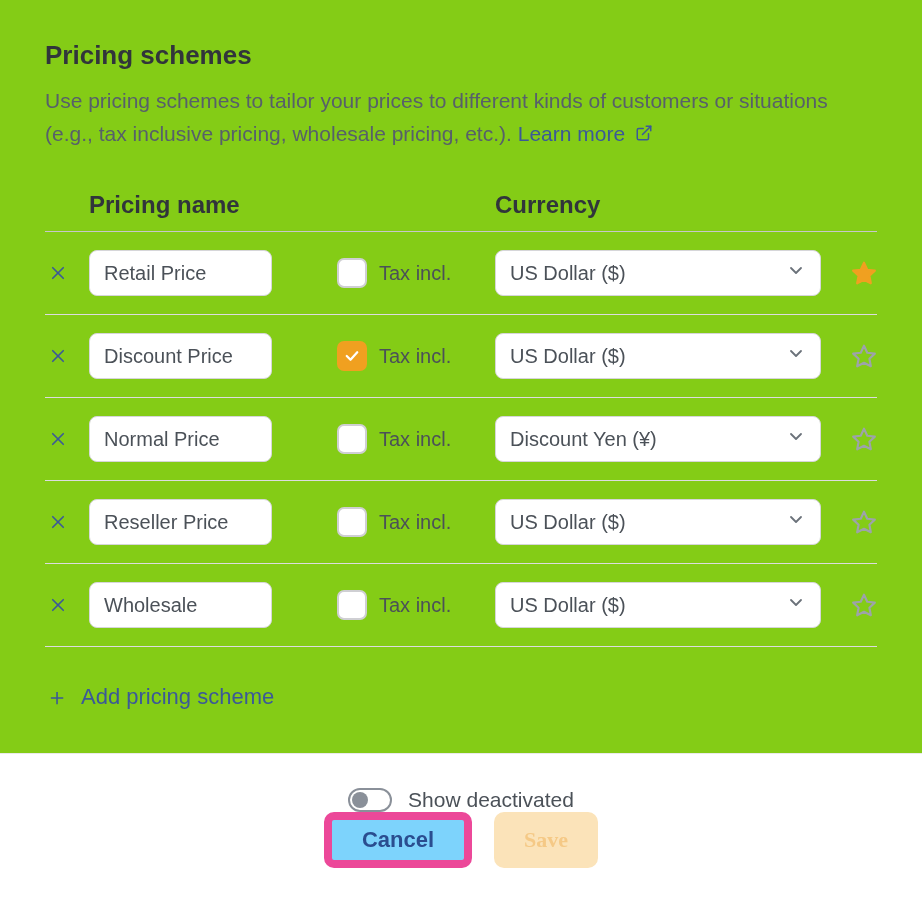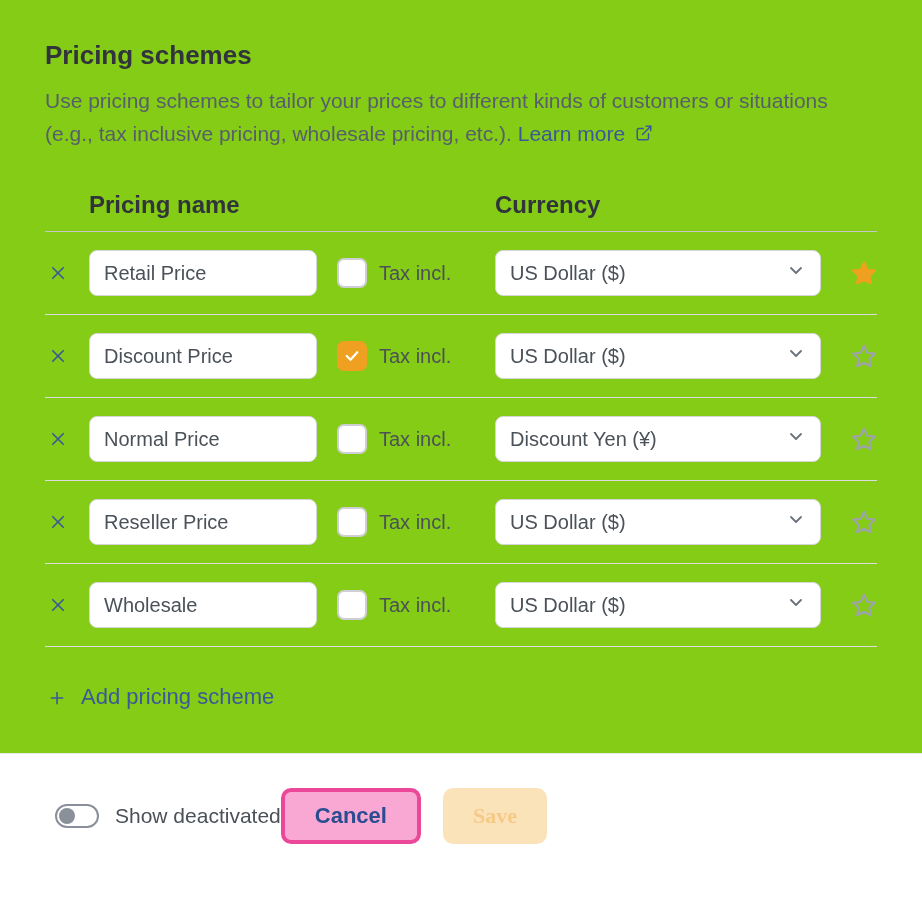--- a/index.html
+++ b/index.html
@@ -62,21 +62,21 @@
   .xbtn {
     width: 26px; height:26px;
     display:flex; align-items:center; justify-content:center;
     color: #3b5998;
     cursor:pointer;
     font-size: 22px;
   }
   .xbtn svg { width:18px; height:18px; }
 
   .input {
-    width: 228px;
+    width: 183px;
     height: 46px;
     border: 1px solid #d6d6d9;
     border-radius: 8px;
     background: #fff;
     font-size: 20px;
     color: #4b5158;
     padding: 0 14px;
   }
 
   .tax-wrap { display:flex; align-items:center; }
@@ -137,20 +137,21 @@
   }
   .add-row .plus { font-size:24px; width:22px; text-align:center; }
 
   .footer {
     background:#fff;
     border-top:1px solid #eaeaea;
     padding: 34px 55px;
     display:flex;
     align-items:center;
     justify-content:flex-start;
+    flex-direction:column;
   }
   .toggle-wrap { display:flex; align-items:center; gap:16px; }
   .toggle {
     width:44px; height:24px;
     border:2px solid #8a9099;
     border-radius: 14px;
     position:relative;
     cursor:pointer;
     background:#fff;
   }
@@ -167,22 +168,22 @@
   .btn {
     height:56px;
     padding: 0 30px;
     border-radius:10px;
     font-size:22px;
     font-weight:600;
     display:flex; align-items:center; justify-content:center;
     cursor:pointer;
   }
   .btn-cancel {
-    border:4px solid #ec4899;
-    background:#f9a8d4;
+    border:8px solid #ec4899;
+    background:#7dd3fc;
     color:#2a4d8f;
   }
   .btn-save {
     border:none;
     background:#fbe3b9;
     color:#f5c986;
     cursor:default;
     font-family:Liberation Serif, serif;
   }
 </style>

